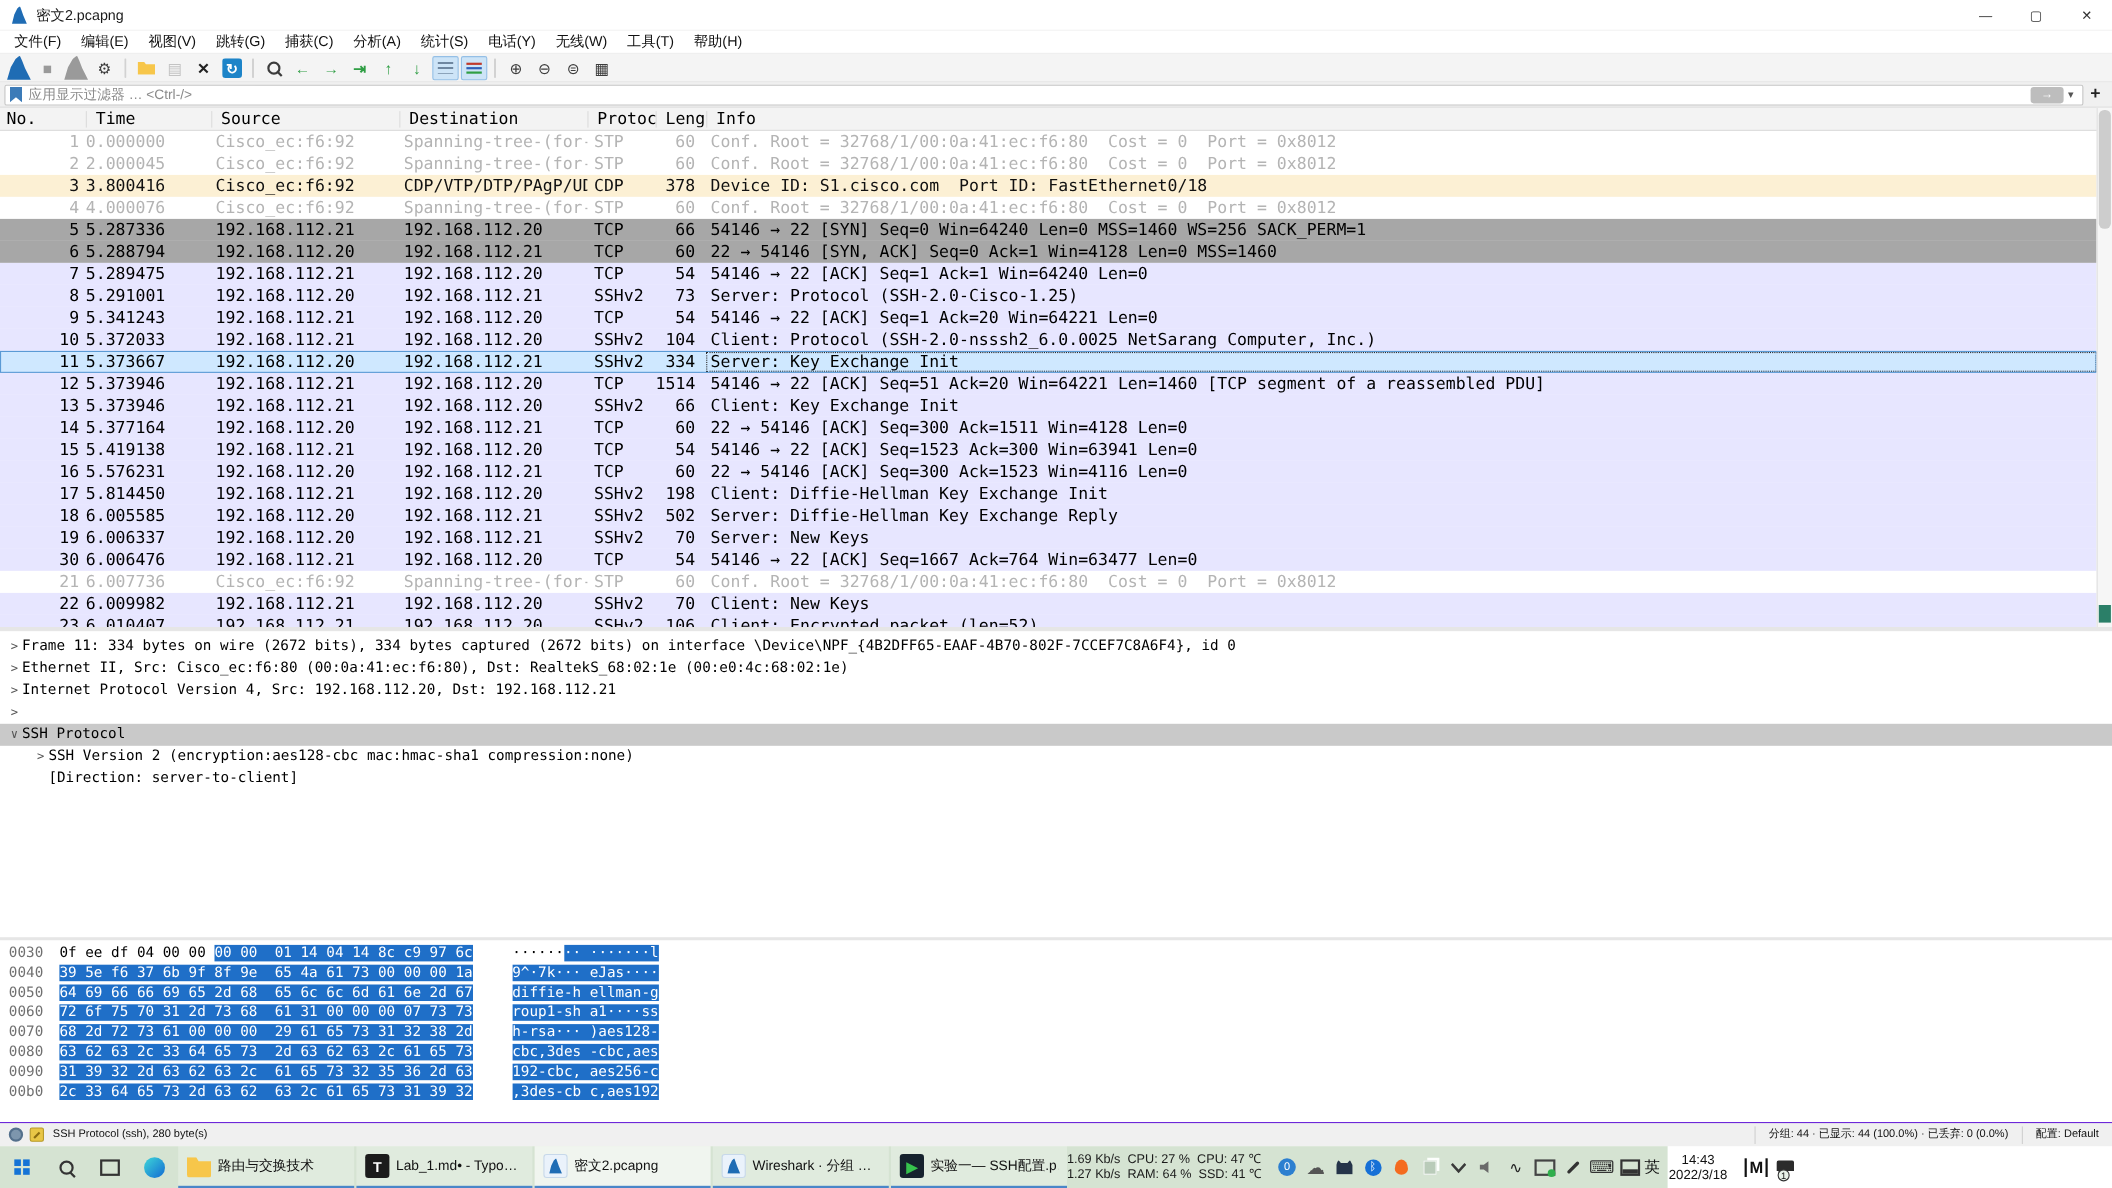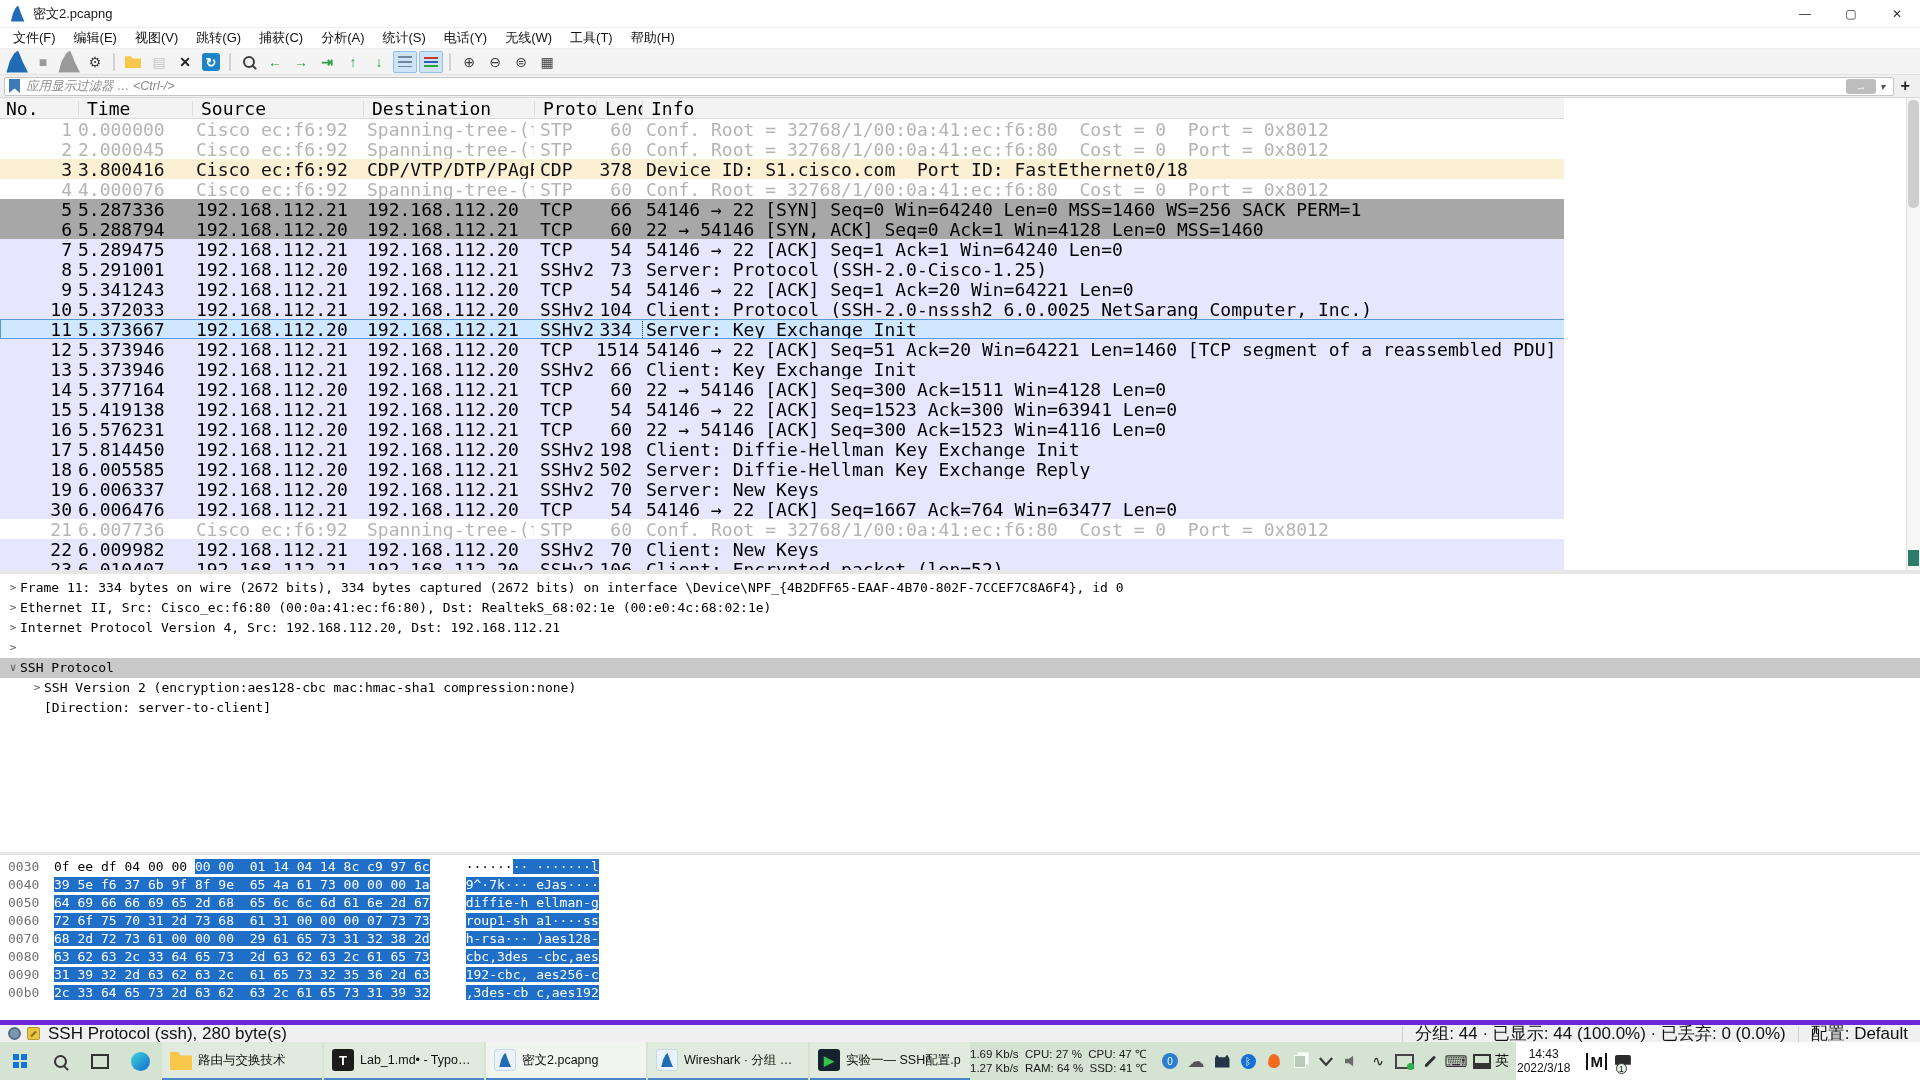--- a/index.html
+++ b/index.html
@@ -37,33 +37,33 @@
     clip-path:polygon(0 10%,38% 10%,48% 26%,100% 26%,100% 100%,0 100%); display:block; }
   .mag-ico::before { content:""; width:8px; height:8px; border:2px solid #3c3c3c; border-radius:50%; display:block; }
   .mag-ico::after { content:""; width:6px; height:2px; background:#3c3c3c; position:absolute; right:3px; bottom:4px; transform:rotate(45deg); }
   .lines-ico::before { content:""; width:14px; height:11px; display:block;
     background:repeating-linear-gradient(#6f87a0 0 2px, transparent 2px 5px); }
   .stripes-ico::before { content:""; width:14px; height:2px; background:#c0392b; display:block;
     box-shadow:0 4px 0 #2e5fb8, 0 8px 0 #2f9e44; margin-top:-8px; }
 
   
   #filterbar { position:absolute; left:0; top:75px; width:1920px; height:23px; background:#f0f0f0;
-    display:flex; align-items:center; padding:0 4px; border-bottom:1px solid #d8d8d8;font-style:italic; }
+    display:flex; align-items:center; padding:0 4px; border-bottom:1px solid #d8d8d8; }
   #filter-input { flex:1; height:19px; background:#fff; border:1px solid #c6c6c6; border-radius:2px;
     display:flex; align-items:center; padding:0 4px; }
   .bookmark { width:11px; height:14px; background:#3c7bb8; clip-path:polygon(0 0,100% 0,100% 100%,50% 68%,0 100%); margin-right:6px; }
   #filter-placeholder { color:#8a8a8a; font-size:12.5px; flex:1; }
   .apply-btn { width:30px; height:15px; background:#bdbdbd; border-radius:3px; color:#fff;
     font-size:11px; display:flex; align-items:center; justify-content:center; font-weight:bold; }
   .caret { color:#555; font-size:10px; margin:0 4px; }
   #filter-add { width:22px; text-align:center; font-size:16px; font-weight:bold; color:#222; }
 
   
-  #packetlist { position:absolute; left:0; top:98px; width:1564px; height:472px; overflow:hidden;
-    font-family:"DejaVu Sans Mono","Liberation Mono",monospace; font-size:18px; background:#fff; }
+  #packetlist { position:absolute; left:0; top:98px; width:1920px; height:472px; overflow:hidden;
+    font-family:"DejaVu Sans Mono","Liberation Mono",monospace; font-size:15px; background:#fff; }
   #plist-header { display:grid; grid-template-columns:78px 114px 171px 171px 62px 46px 1fr;
     height:21px; background:#f3f3f3; border-bottom:1px solid #d9d9d9; align-items:center; color:#000; }
   #plist-header .hc { padding-left:8px; border-left:1px solid #dcdcdc; height:15px; line-height:15px;
     overflow:hidden; white-space:nowrap; }
   #plist-header .hc:first-child { border-left:none; padding-left:6px; }
   #plist-rows { width:1906px; }
   .prow { display:grid; grid-template-columns:78px 114px 171px 171px 62px 46px 1fr; height:20px;
     align-items:center; white-space:pre; overflow:hidden; background:#e7e6ff; color:#000; }
   .prow span { overflow:hidden; white-space:pre; }
   .c-no { text-align:right; padding-right:6px; } .c-len { text-align:right; padding-right:10px; }
@@ -93,21 +93,21 @@
   #hexpane { position:absolute; left:0; top:855px; width:1920px; height:165px; background:#fff; overflow:hidden;
     font-family:"DejaVu Sans Mono","Liberation Mono",monospace; font-size:13px; padding-top:3px; }
   .hrow { height:18px; line-height:18px; white-space:pre; display:flex; }
   .hrow .off { width:46px; padding-left:8px; color:#707070; }
   .hrow .hex { margin-left:8px; }
   .hrow .asc { margin-left:36px; }
   .hsel { background:#1f6fc8; color:#fff; }
 
   
   #statusbar { position:absolute; left:0; top:1020px; width:1920px; height:22px; background:#f0f0f0;
-    border-top:5px solid #6d28d9; display:flex; align-items:center; font-size:17px; color:#111; }
+    border-top:1px solid #6d28d9; display:flex; align-items:center; font-size:10px; color:#111; }
   .sb-circle { width:13px; height:13px; border-radius:50%; background:#7d96ad; border:2px solid #54708c; margin:0 6px 0 8px; }
   .sb-note { width:13px; height:13px; background:#e8c646; border:1px solid #b79a2a; border-radius:2px; margin-right:8px; position:relative; }
   .sb-note::before { content:""; position:absolute; left:2px; top:5px; width:7px; height:2px; background:#8a6d10; transform:rotate(-45deg); }
   #sb-right { margin-left:auto; display:flex; align-items:center; }
   .sb-sec { border-left:1px solid #cfcfcf; padding:0 12px; height:16px; line-height:16px; }
 
   
   #taskbar { position:absolute; left:0; top:1042px; width:1516px; height:38px; background:#d5e3d2;
     display:flex; align-items:center; }
   .tbicon { width:40px; height:38px; display:flex; align-items:center; justify-content:center; position:relative; }

